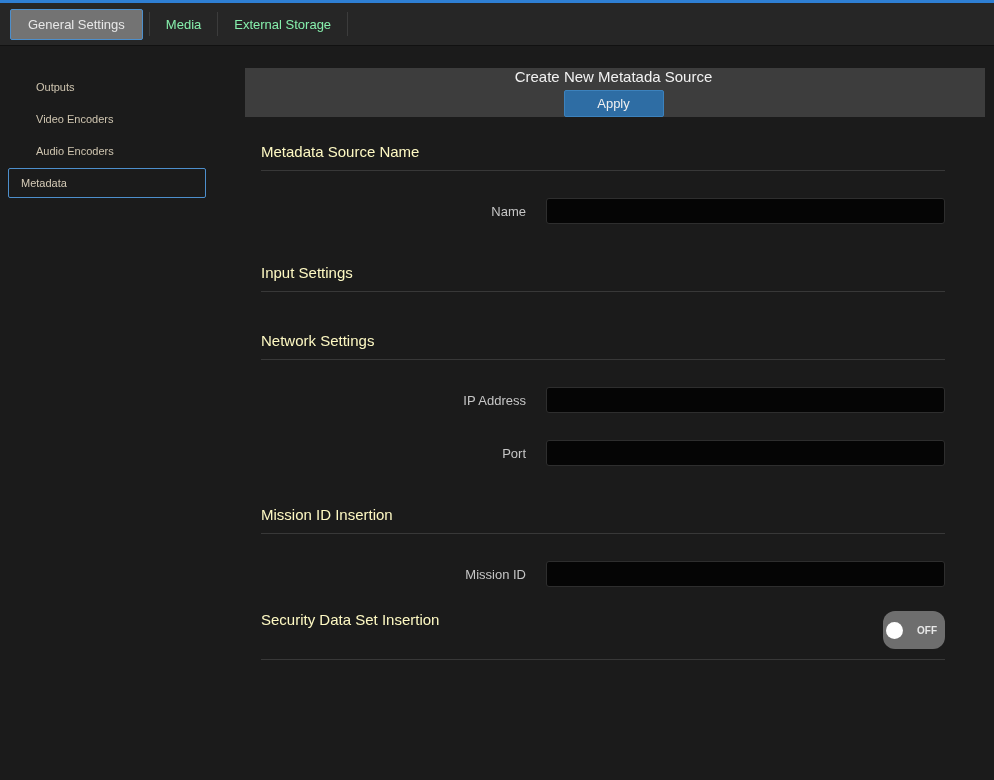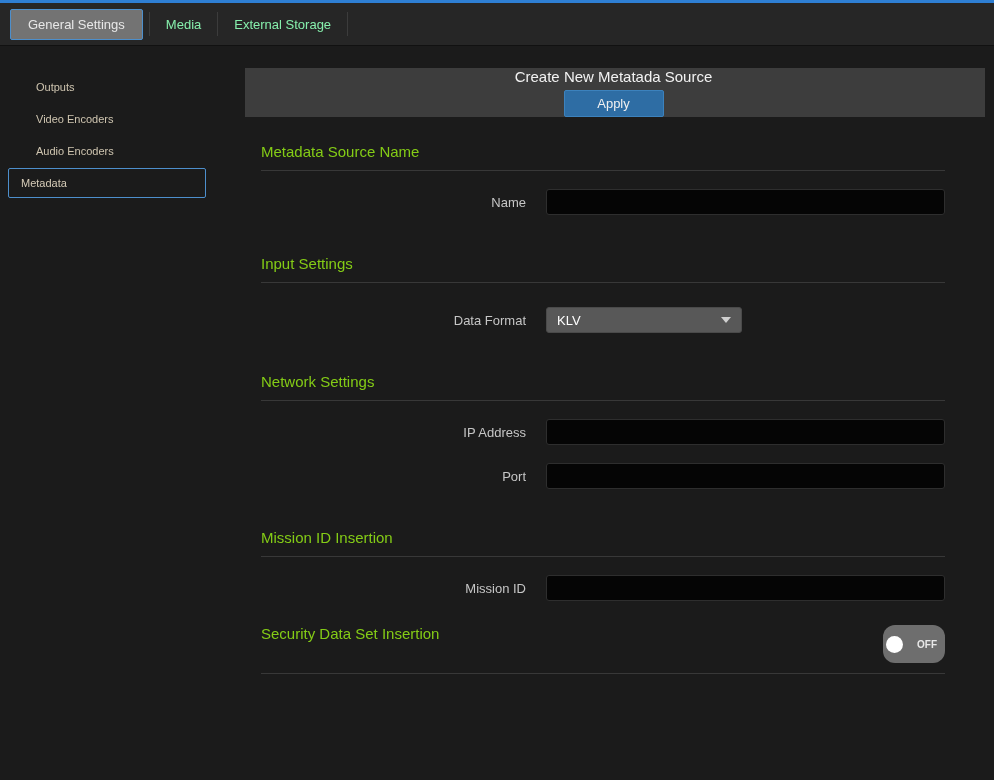--- a/index.html
+++ b/index.html
@@ -96,38 +96,38 @@
     font-family: "Liberation Sans", sans-serif;
     cursor: pointer;
   }
 
   
   .form-area { margin-right: 49px; }
   .section-title {
     margin: 26px 0 0 16px;
     font-size: 15px;
     font-weight: normal;
-    color: #84cc16;
+    color: #fef9c3;
   }
   .section-title-row {
     margin-top: 24px;
     display: flex;
     align-items: flex-start;
     justify-content: space-between;
   }
   .section-title-row .section-title { margin-top: 0; }
   .rule {
     border: none;
     border-top: 1px solid #383838;
     margin: 10px 0 0 16px;
   }
   .form-row {
     display: flex;
     align-items: center;
-    margin-top: 18px;
+    margin-top: 27px;
   }
   .form-label {
     width: 281px;
     flex: 0 0 281px;
     text-align: right;
     padding-right: 0;
     font-size: 13px;
     color: #c6c6c6;
   }
   .field-gap { width: 20px; flex: 0 0 20px; }
@@ -227,28 +227,20 @@
       <h2 class="section-title">Metadata Source Name</h2>
       <hr class="rule">
       <div class="form-row">
         <div class="form-label">Name</div>
         <div class="field-gap"></div>
         <input class="text-input" type="text" value="" style="">
       </div>
 
       <h2 class="section-title mt-40">Input Settings</h2>
       <hr class="rule">
-      <div class="form-row mt-24">
-        <div class="form-label">Data Format</div>
-        <div class="field-gap"></div>
-        <div class="dropdown">
-          <span class="dropdown-value">KLV</span>
-          <span class="caret"></span>
-        </div>
-      </div>
 
       <h2 class="section-title mt-40">Network Settings</h2>
       <hr class="rule">
       <div class="form-row">
         <div class="form-label">IP Address</div>
         <div class="field-gap"></div>
         <input class="text-input" type="text" value="" style="">
       </div>
       <div class="form-row">
         <div class="form-label">Port</div>

